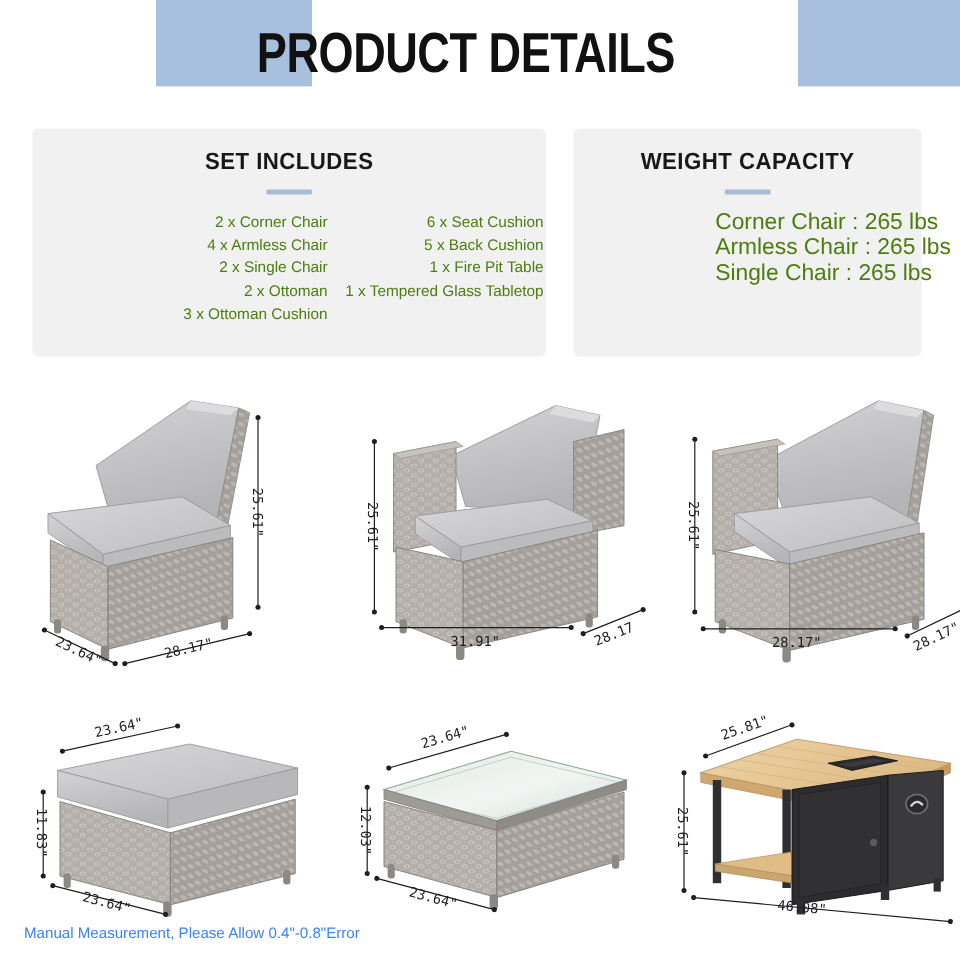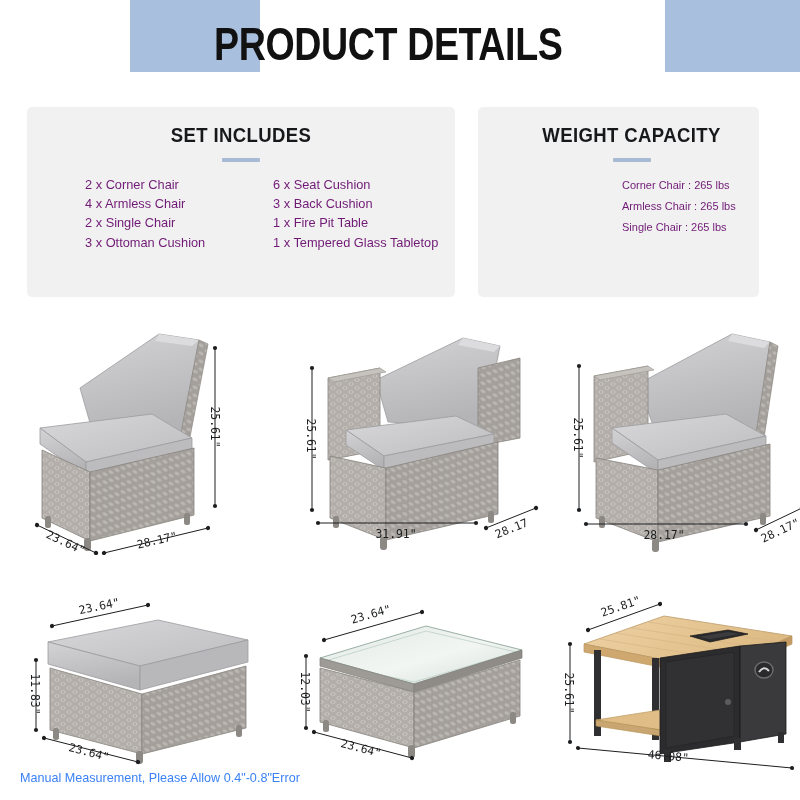--- a/index.html
+++ b/index.html
@@ -23,42 +23,43 @@
     letter-spacing:-0.5px;
     transform:scaleX(0.80); transform-origin:left center;
     white-space:nowrap; line-height:1.0;
   }
 
   
   .panel {
     position:absolute; background:#f1f1f2; border-radius:5px;
   }
   #panel-set    { left:27px;  top:107px; width:428px; height:190px; }
-  #panel-weight { left:478px; top:107px; width:255px; height:190px;padding-left:26px; }
+  #panel-weight { left:478px; top:107px; width:290px; height:190px; }
   .panel-title {
     text-align:center; font-size:19.5px; font-weight:bold;
     color:#17181a; letter-spacing:0.4px; margin-top:17px;
     font-family:"Liberation Sans Narrow","Liberation Sans",sans-serif;
     transform:scaleX(0.95);
   }
   .panel-rule {
     width:38px; height:4px; background:#a9bad4; border-radius:1px;
     margin:11px auto 0 auto;
   }
   .panel-body { margin-top:13px; padding:0 0 0 0; }
   .cols { display:flex; }
   .col { }
   #set-col-1 { width:188px; padding-left:58px; }
   #set-col-2 { width:180px; }
   .item {
-    font-size:12.8px; color:#701a75; line-height:19.2px;
+    font-size:12.8px; color:#4d7c0f; line-height:19.2px;
     white-space:nowrap;
+    text-align:right;
   }
   #weight-list { padding-left:74px; }
-  #weight-list .item { line-height:21px; font-size:11px;margin-left:44px; }
+  #weight-list .item { line-height:21px; font-size:19px;margin-left:44px; }
 
   
   .product { position:absolute; }
   #prod-armless   { left:12px;  top:310px; width:270px; height:245px; }
   #prod-single    { left:288px; top:310px; width:270px; height:245px; }
   #prod-corner    { left:562px; top:310px; width:248px; height:245px; }
   #prod-ottoman   { left:18px;  top:590px; width:262px; height:180px; }
   #prod-coffee    { left:288px; top:600px; width:262px; height:170px; }
   #prod-firepit   { left:548px; top:592px; width:262px; height:180px; }
   .product svg { display:block; }
@@ -87,25 +88,26 @@
 
 <div class="panel" id="panel-set">
   <div class="panel-title">SET INCLUDES</div>
   <div class="panel-rule"></div>
   <div class="panel-body">
     <div class="cols">
       <div class="col" id="set-col-1">
         <div class="item">2 x Corner Chair</div>
         <div class="item">4 x Armless Chair</div>
         <div class="item">2 x Single Chair</div>
+        <div class="item">2 x Ottoman</div>
         <div class="item">3 x Ottoman Cushion</div>
       </div>
       <div class="col" id="set-col-2">
         <div class="item">6 x Seat Cushion</div>
-        <div class="item">3 x Back Cushion</div>
+        <div class="item">5 x Back Cushion</div>
         <div class="item">1 x Fire Pit Table</div>
         <div class="item">1 x Tempered Glass Tabletop</div>
       </div>
     </div>
   </div>
 </div>
 
 <div class="panel" id="panel-weight">
   <div class="panel-title">WEIGHT CAPACITY</div>
   <div class="panel-rule"></div>

